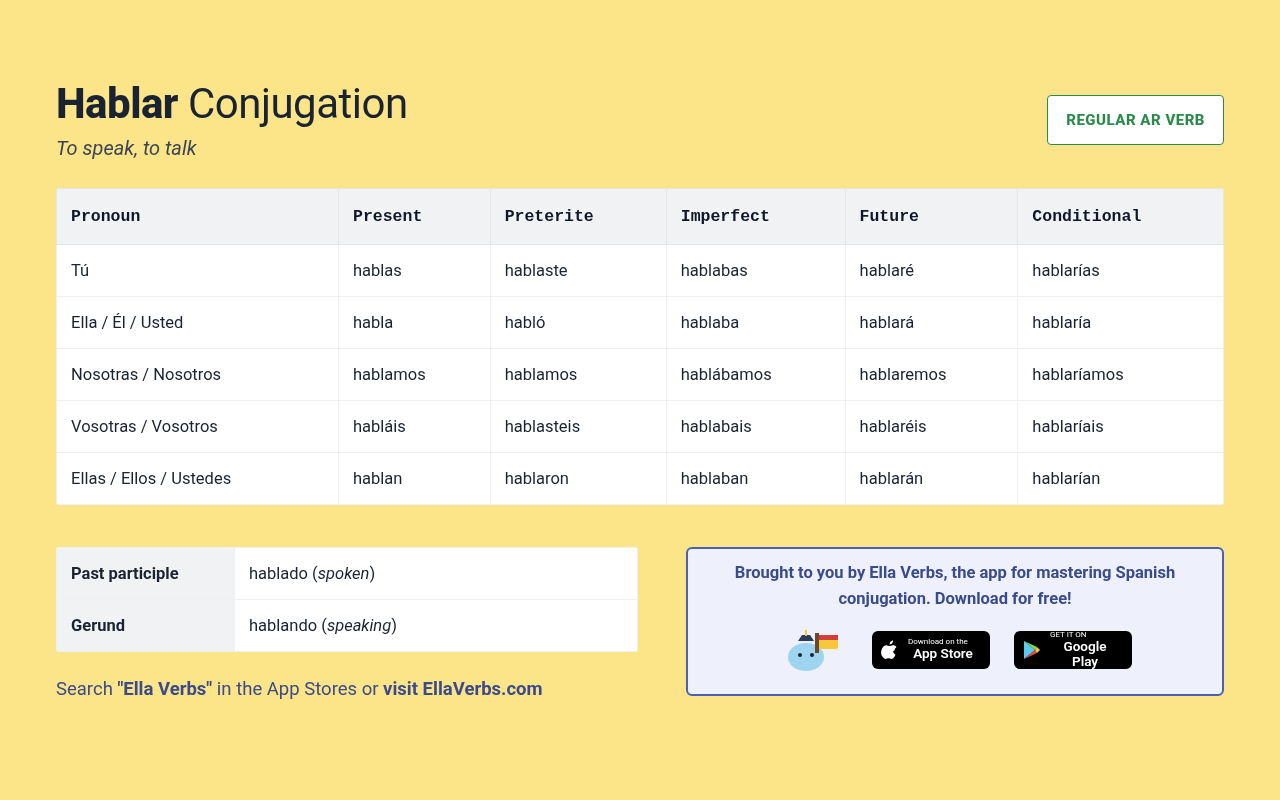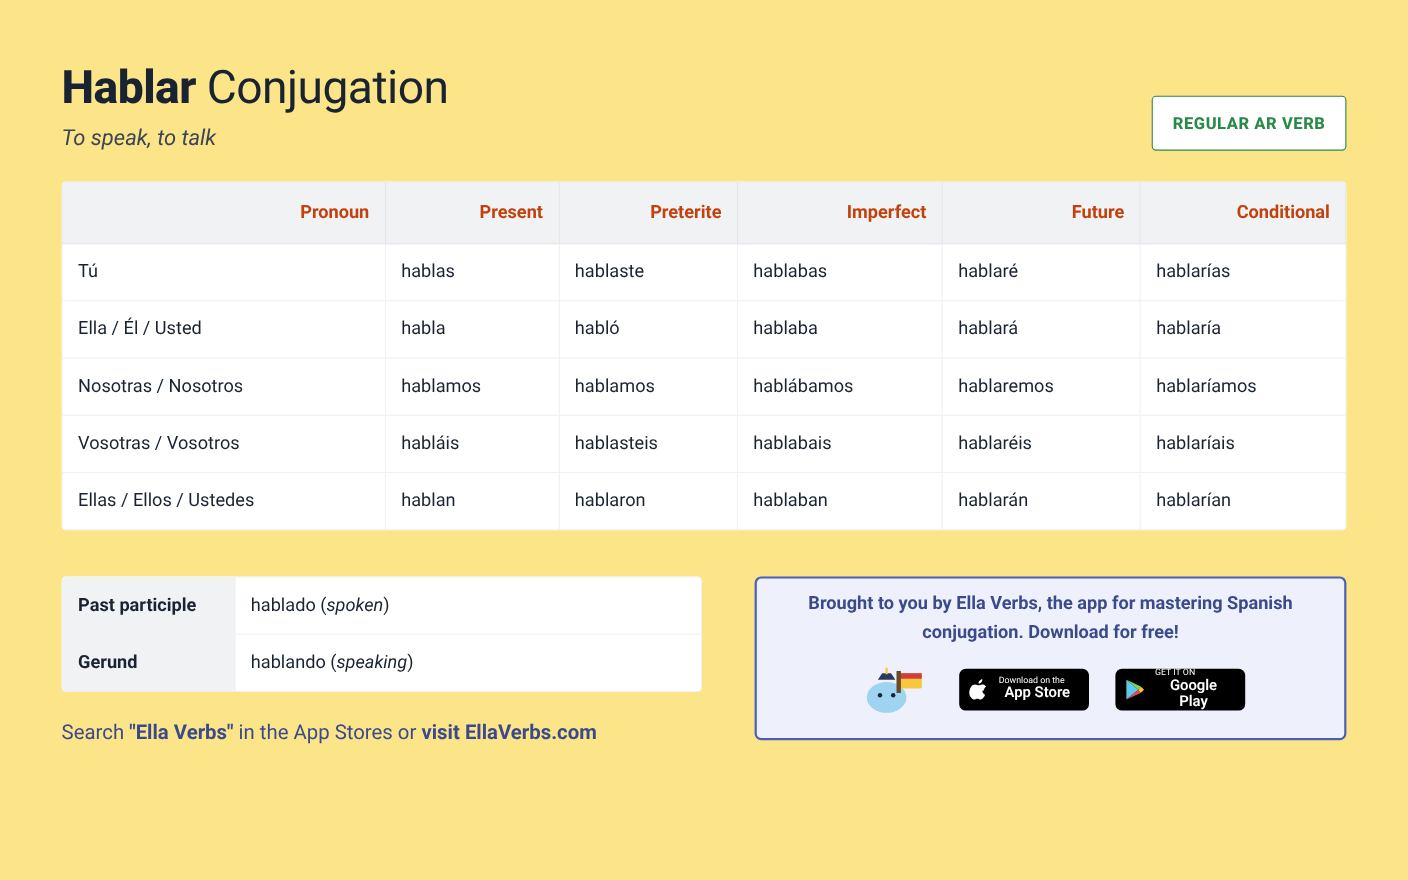--- a/index.html
+++ b/index.html
@@ -4,21 +4,21 @@
   <style>
     * { margin: 0; padding: 0; box-sizing: border-box; }
     body {
       font-family: -apple-system, BlinkMacSystemFont, "Segoe UI", Roboto, Helvetica, Arial, sans-serif;
       background: #fce488;
       width: 1280px;
       height: 800px;
       padding: 56px;
       color: #1a2332;
     }
-    .header { display: flex; justify-content: space-between; align-items: flex-end; margin-bottom: 28px; }
+    .header { display: flex; justify-content: space-between; align-items: center; margin-bottom: 28px; margin-top: 23px; }
     .title-block { }
     h1 { font-size: 42px; font-weight: 400; color: #1a2332; letter-spacing: -0.5px; }
     h1 .verb { font-weight: 800; }
     .subtitle { font-style: italic; font-size: 20px; color: #3a4556; margin-top: 8px; }
     .badge {
       background: #fff;
       border: 1px solid #2a8a4a;
       color: #2a8a4a;
       font-weight: 800;
       letter-spacing: 0.5px;
@@ -29,43 +29,44 @@
     table.conj {
       width: 100%;
       border-collapse: collapse;
       background: #fff;
       border-radius: 4px;
       overflow: hidden;
       font-size: 16.5px;
     }
     table.conj th {
       background: #f0f2f4;
-      text-align: right;
+      text-align: left;
       padding: 18px 14px;
       font-weight: 700;
-      color: #c2410c;
+      color: #0f172a;
       border: 1px solid #e3e6ea;
+      font-family: Liberation Mono, monospace;
     }
     table.conj td {
       padding: 16px 14px;
       border: 1px solid #eef0f3;
       color: #1a2332;
     }
     .bottom { display: flex; gap: 48px; margin-top: 42px; align-items: flex-start; }
     .left-bottom { flex: 0 0 582px; }
     table.forms {
       width: 100%;
       border-collapse: collapse;
       background: #fff;
       border-radius: 4px;
       overflow: hidden;
       font-size: 16.5px;
     }
     table.forms td { padding: 16px 14px; border: 1px solid #eef0f3; }
-    table.forms td.label { background: #f0f2f4; font-weight: 700; width: 157px; }
+    table.forms td.label { background: #f0f2f4; font-weight: 700; width: 178px; }
     .forms .ital { font-style: italic; }
     .search-line { margin-top: 26px; font-size: 18.5px; color: #3a4a8a; }
     .search-line .bold { font-weight: 700; }
     .promo {
       flex: 1;
       background: #eef1fb;
       border: 2px solid #4a5fb8;
       border-radius: 6px;
       padding: 11px 28px 22px;
       text-align: center;

